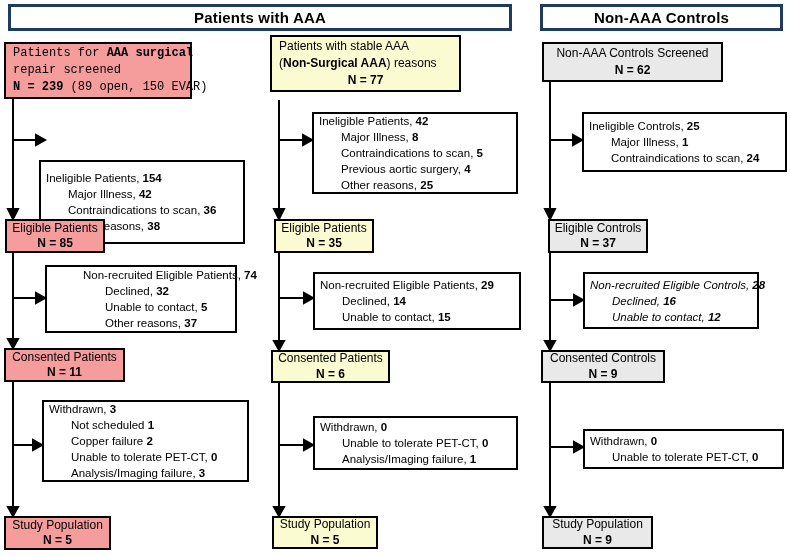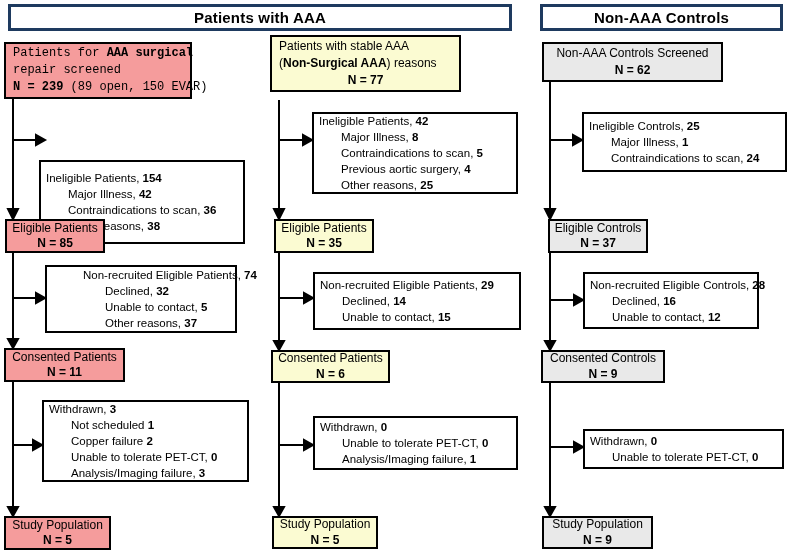--- a/index.html
+++ b/index.html
@@ -141,21 +141,21 @@
     </div>
   <div class="box" style="left:582px;top:112px;width:205px;height:60px;">
       <div class="line"><span>Ineligible Controls, </span><span class="b">25</span></div>
       <div class="line ind"><span>Major Illness, </span><span class="b">1</span></div>
       <div class="line ind"><span>Contraindications to scan, </span><span class="b">24</span></div>
     </div>
   <div class="box label" style="left: 548px; top: 219px; width: 100px; height: 34px; background-color: rgb(233, 233, 233);">
       <div class="line"><span>Eligible Controls</span></div>
       <div class="line"><span class="b">N = 37</span></div>
     </div>
-  <div class="box" style="left:583px;top:272px;width:176px;height:57px;">
+  <div class="box" style="left:583px;top:272px;width:176px;height:57px;font-style:italic;">
       <div class="line"><span>Non-recruited Eligible Controls, </span><span class="b">28</span></div>
       <div class="line ind"><span>Declined, </span><span class="b">16</span></div>
       <div class="line ind"><span>Unable to contact, </span><span class="b">12</span></div>
     </div>
   <div class="box label" style="left: 541px; top: 350px; width: 124px; height: 33px; background-color: rgb(233, 233, 233);">
       <div class="line"><span>Consented Controls</span></div>
       <div class="line"><span class="b">N = 9</span></div>
     </div>
   <div class="box" style="left:583px;top:429px;width:201px;height:40px;">
       <div class="line"><span>Withdrawn, </span><span class="b">0</span></div>

